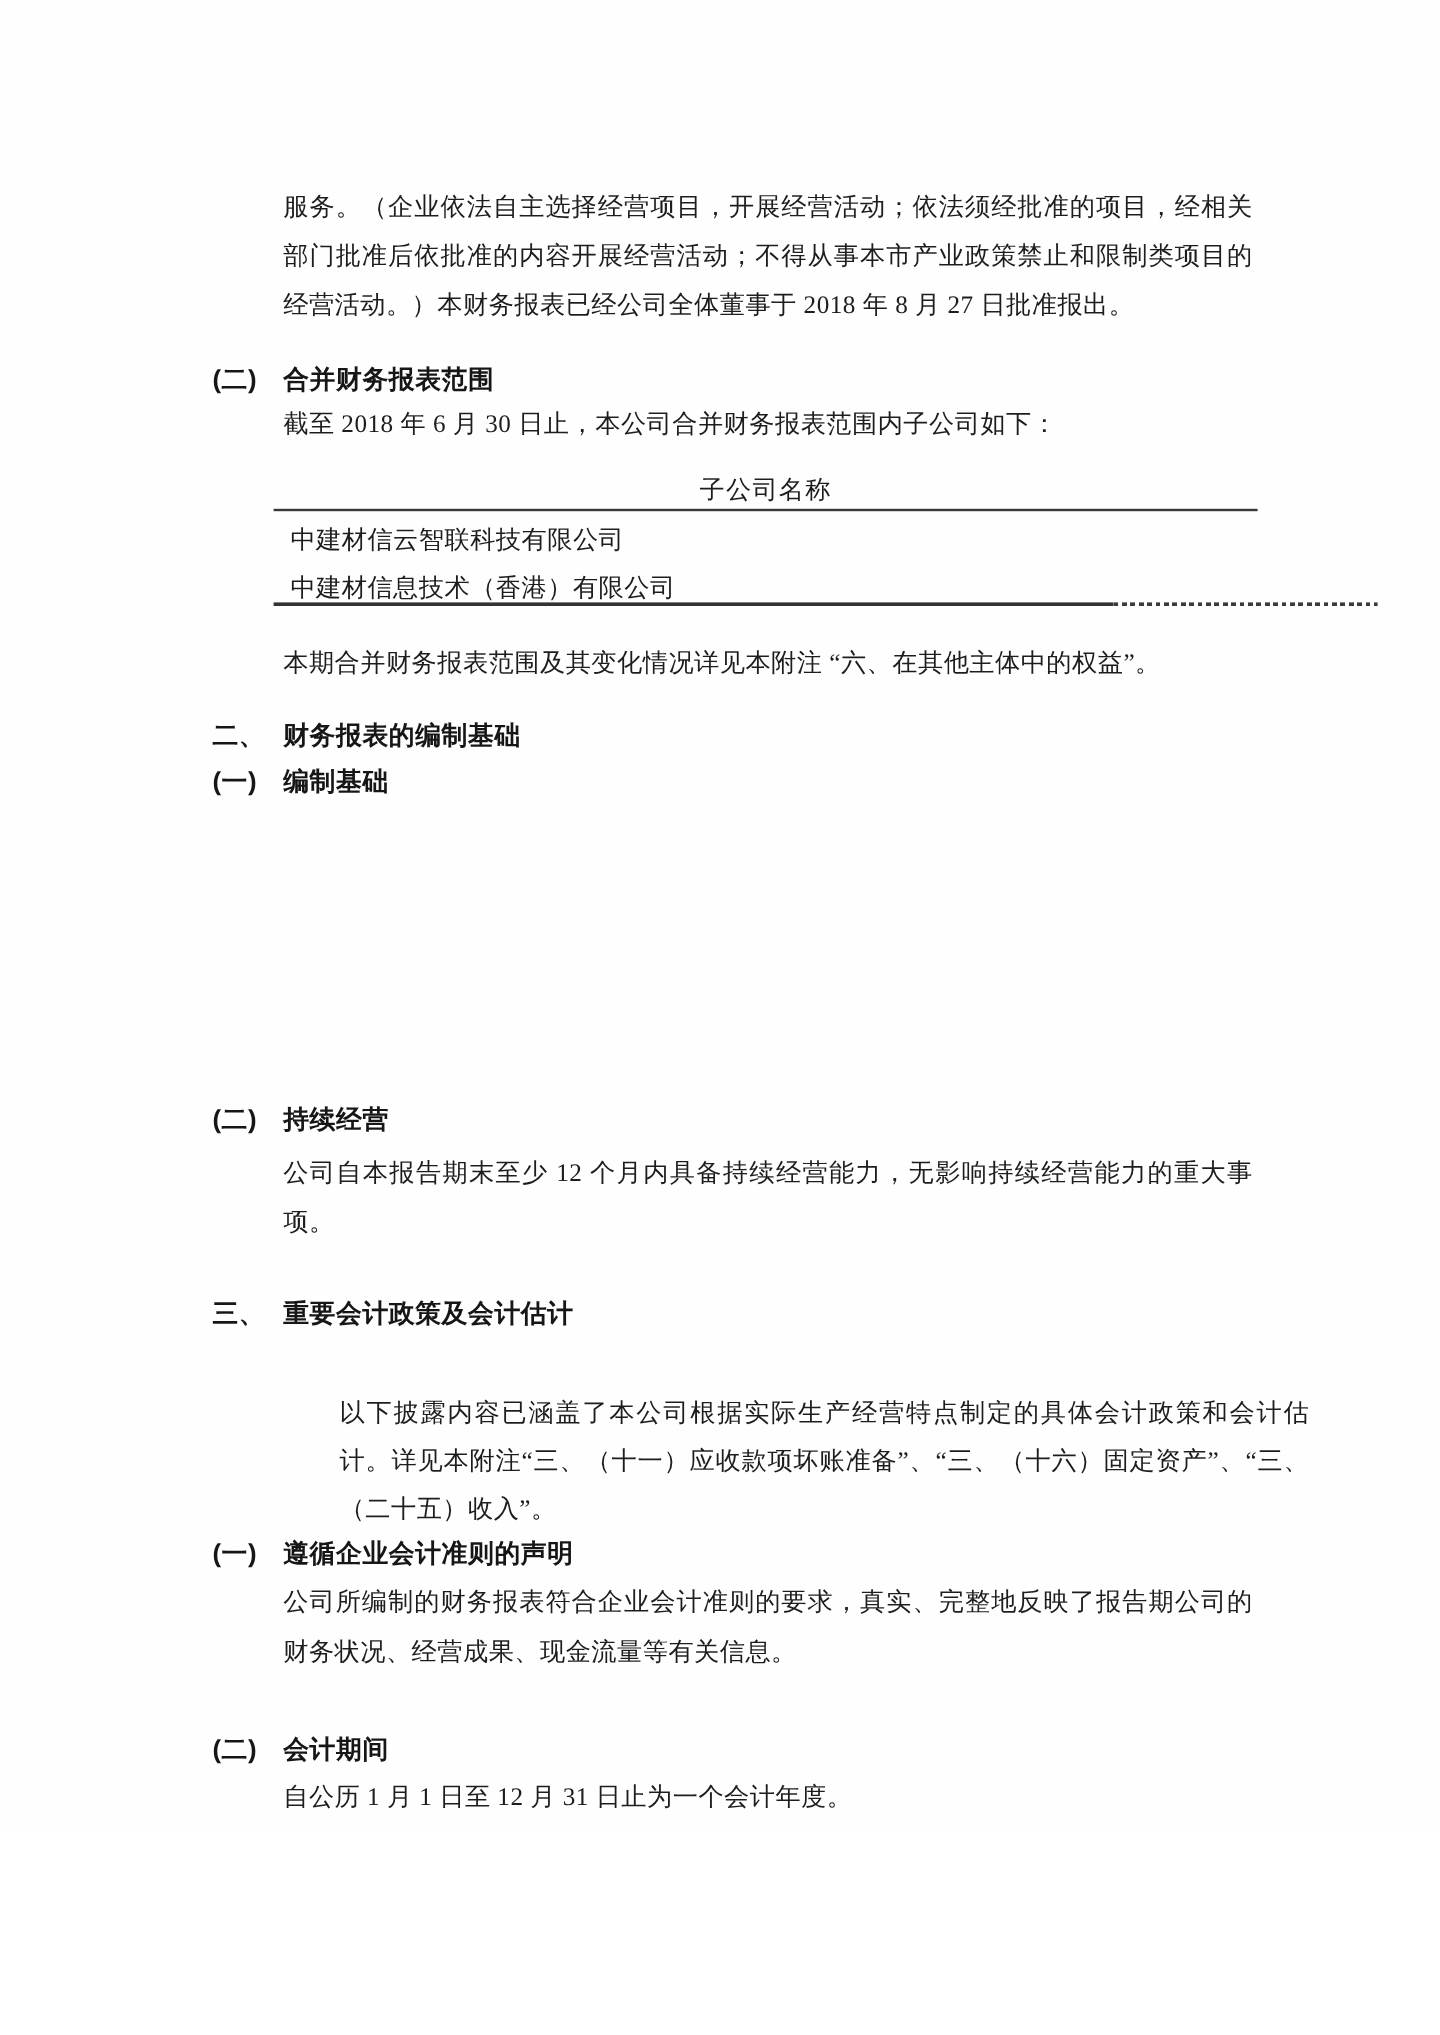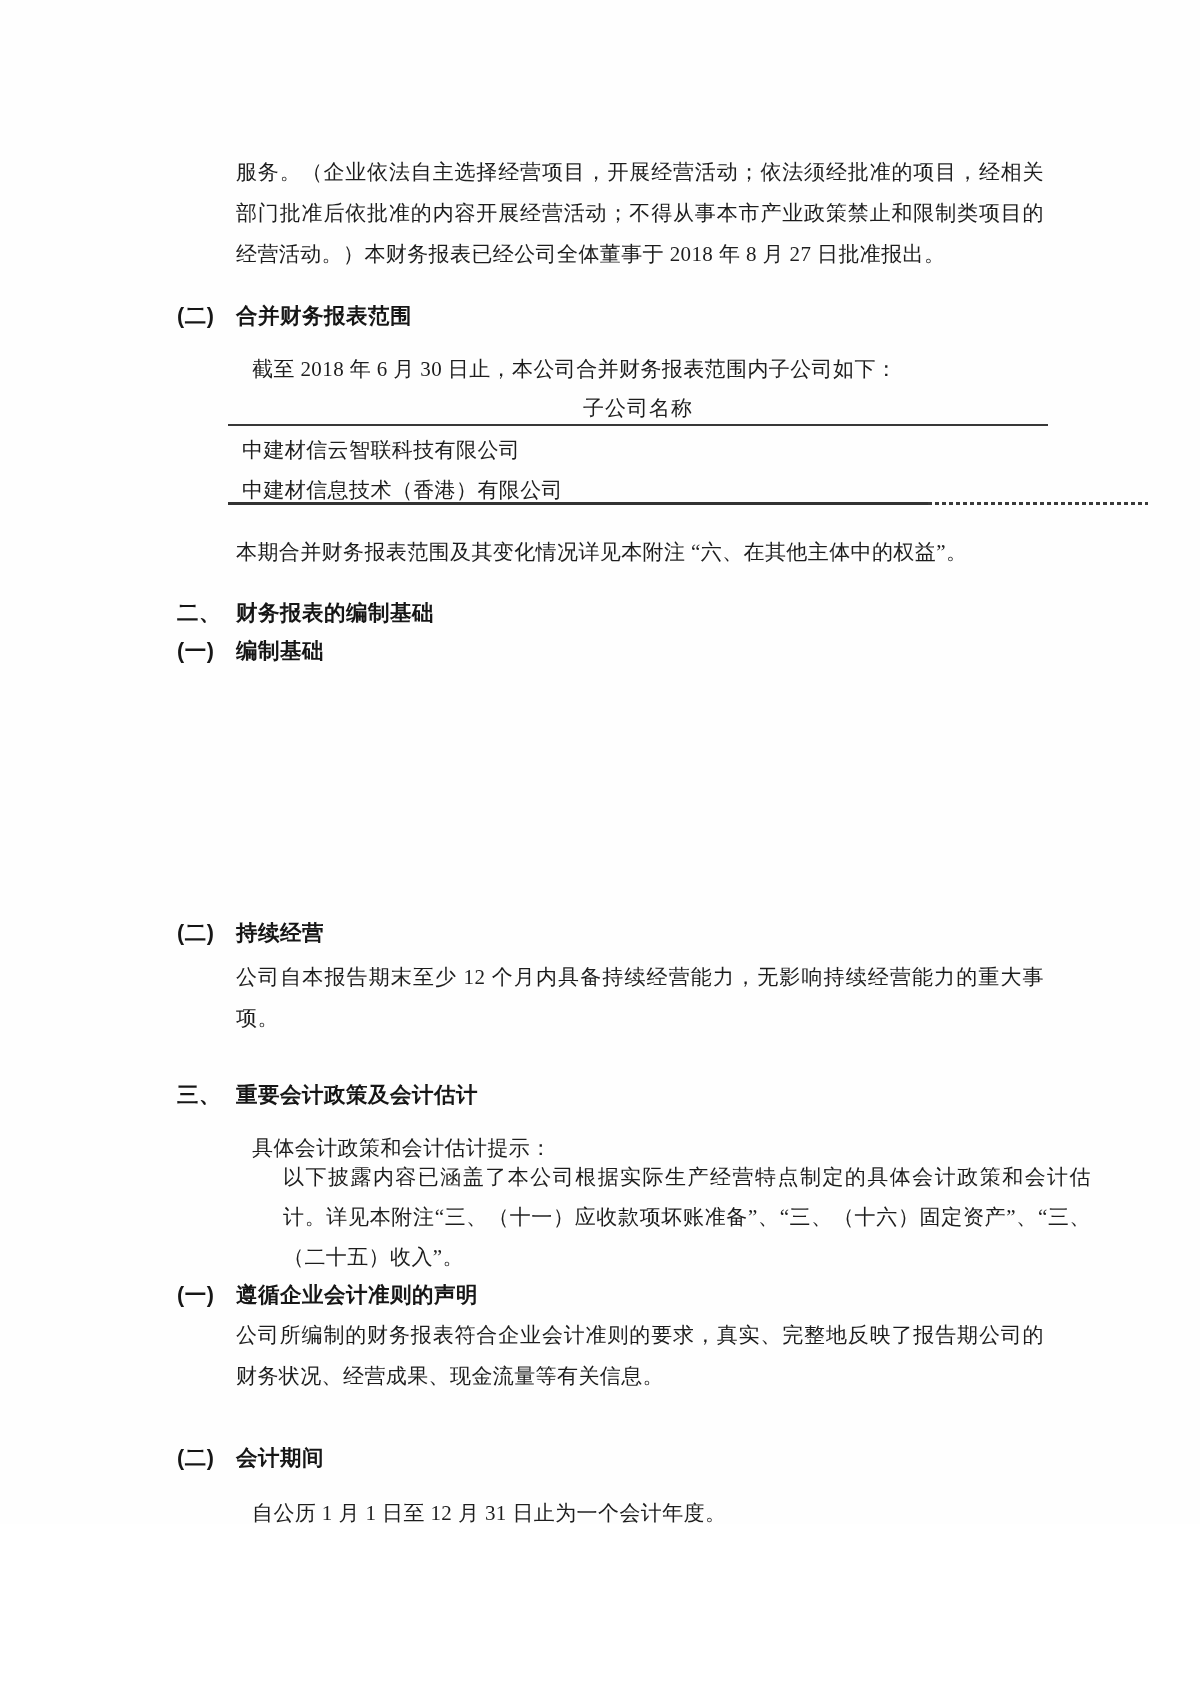--- a/index.html
+++ b/index.html
@@ -20,21 +20,21 @@
     font-size:21px;
     line-height:41px;
     text-align:justify;
     text-justify:inter-ideograph;
     letter-spacing:0.4px;
   }
   .para.tight{line-height:40px;margin-left:47px;}
   .single-line{
     position:absolute;
     left:236px;
-    margin:16px;
+    margin:0;
     font-size:21px;
     line-height:41px;
     letter-spacing:0.4px;
     white-space:nowrap;
   }
   .head-row{
     position:absolute;
     left:177px;
     display:flex;
     align-items:flex-start;
@@ -161,21 +161,20 @@
   <div class="head-row pos-basis-sub2-head">
     <span class="label">(二)</span>
     <span class="title">持续经营</span>
   </div>
   <p class="para pos-basis-sub2-body">公司自本报告期末至少 12 个月内具备持续经营能力，无影响持续经营能力的重大事项。</p>
 
   <div class="head-row pos-policies-head">
     <span class="label">三、</span>
     <span class="title">重要会计政策及会计估计</span>
   </div>
-  <p class="single-line pos-policies-lead">具体会计政策和会计估计提示：</p>
   <p class="para tight pos-policies-body">以下披露内容已涵盖了本公司根据实际生产经营特点制定的具体会计政策和会计估计。详见本附注“三、（十一）应收款项坏账准备”、“三、（十六）固定资产”、“三、（二十五）收入”。</p>
 
   <div class="head-row pos-policies-sub1-head">
     <span class="label">(一)</span>
     <span class="title">遵循企业会计准则的声明</span>
   </div>
   <p class="para pos-policies-sub1-body">公司所编制的财务报表符合企业会计准则的要求，真实、完整地反映了报告期公司的财务状况、经营成果、现金流量等有关信息。</p>
 
   <div class="head-row pos-policies-sub2-head">
     <span class="label">(二)</span>

